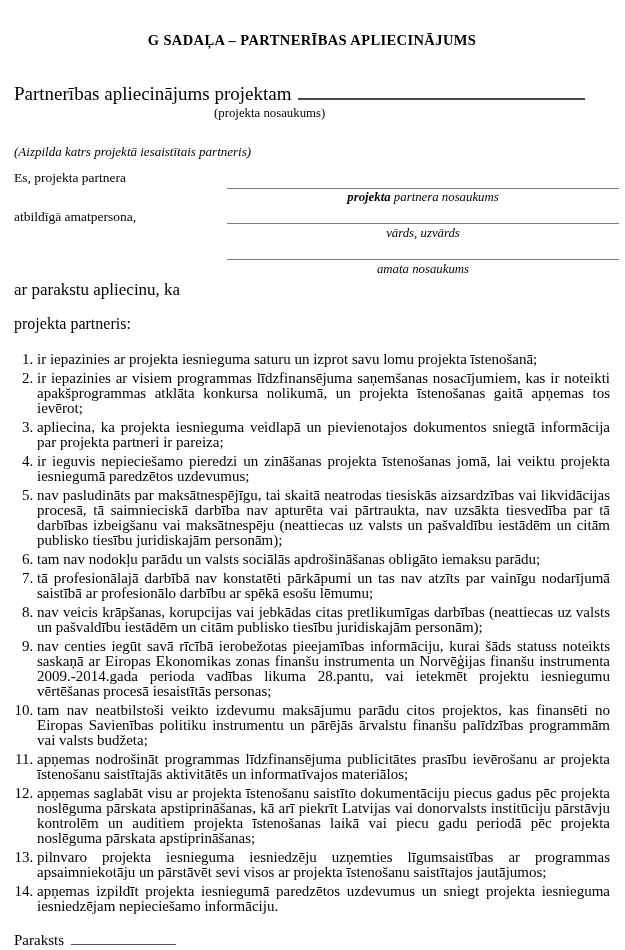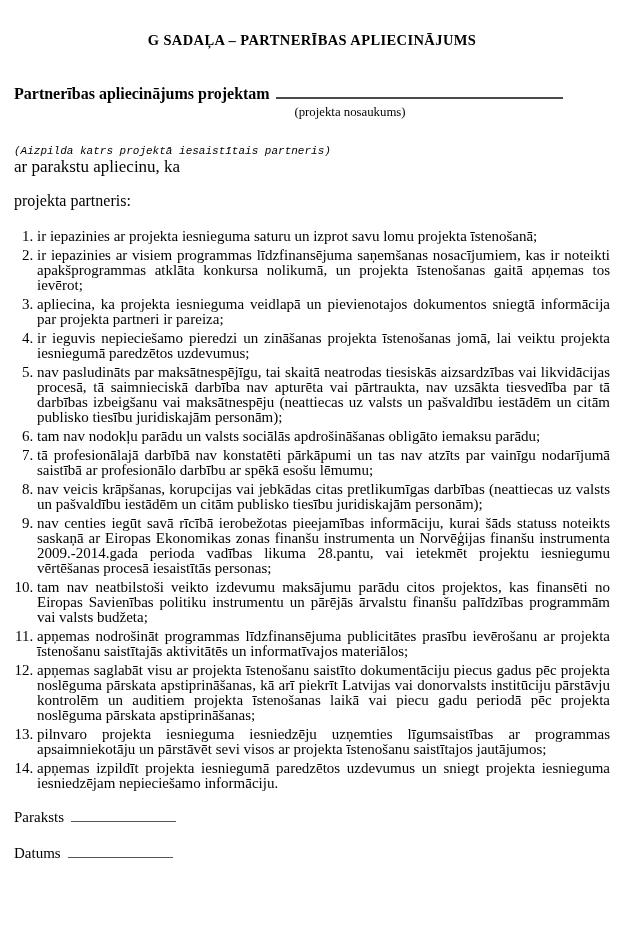--- a/index.html
+++ b/index.html
@@ -18,42 +18,40 @@
   }
   .title {
     margin: 0;
     font-size: 14.5px;
     font-weight: bold;
     text-align: center;
     letter-spacing: 0.4px;
     line-height: 16px;
   }
   .decl-row { margin-top: 37px; line-height: 18px; white-space: nowrap; }
-  .decl-heading { font-weight: bold; font-size: 16px; text-align: right; }
+  .decl-heading { font-weight: normal; font-size: 19px; text-align: right; }
   .decl-line {
     display: inline-block;
     width: 287px;
     height: 12px;
     border-bottom: 2px solid #4a4a4a;
     margin-left: 6px;
   }
   .decl-caption {
     margin-left: 200px;
     width: 272px;
-    text-align: center;
     font-size: 12.8px;
     line-height: 15px;
     margin-top: 1px;
   }
   .fill-note {
     font-style: italic;
-    font-size: 11px;
+    font-size: 13px;
     line-height: 16px;
     margin-top: 23px;
-    font-family: Liberation Mono, monospace;
   }
   .intro { position: relative; height: 113px; margin-top: 9px; font-size: 13.5px; }
   .intro .lbl { position: absolute; left: 0; line-height: 16px; }
   .lbl1 { top: 1px; }
   .lbl2 { top: 40px; }
   .fline {
     position: absolute;
     left: 213px;
     width: 392px;
     height: 18px;
@@ -104,20 +102,32 @@
 
   <h1 class="title">G SADAĻA – PARTNERĪBAS APLIECINĀJUMS</h1>
 
   <div class="decl-row">
     <span class="decl-heading">Partnerības apliecinājums projektam</span><span class="decl-line"></span>
   </div>
   <div class="decl-caption">(projekta nosaukums)</div>
 
   <div class="fill-note">(Aizpilda katrs projektā iesaistītais partneris)</div>
 
+  <div class="intro">
+    <span class="lbl lbl1">Es, projekta partnera</span>
+    <span class="fline f1"></span>
+    <span class="fcap c1"><span class="cap-bold">projekta</span><span> partnera nosaukums</span></span>
+
+    <span class="lbl lbl2">atbildīgā amatpersona,</span>
+    <span class="fline f2"></span>
+    <span class="fcap c2">vārds, uzvārds</span>
+
+    <span class="fline f3"></span>
+    <span class="fcap c3">amata nosaukums</span>
+  </div>
 
   <div class="confirm">ar parakstu apliecinu, ka</div>
   <div class="subject">projekta partneris:</div>
 
   <ol class="decl-list">
     <li>ir iepazinies ar projekta iesnieguma saturu un izprot savu lomu projekta īstenošanā;</li>
     <li>ir iepazinies ar visiem programmas līdzfinansējuma saņemšanas nosacījumiem, kas ir noteikti apakšprogrammas atklāta konkursa nolikumā, un projekta īstenošanas gaitā apņemas tos ievērot;</li>
     <li>apliecina, ka projekta iesnieguma veidlapā un pievienotajos dokumentos sniegtā informācija par projekta partneri ir pareiza;</li>
     <li>ir ieguvis nepieciešamo pieredzi un zināšanas projekta īstenošanas jomā, lai veiktu projekta iesniegumā paredzētos uzdevumus;</li>
     <li>nav pasludināts par maksātnespējīgu, tai skaitā neatrodas tiesiskās aizsardzības vai likvidācijas procesā, tā saimnieciskā darbība nav apturēta vai pārtraukta, nav uzsākta tiesvedība par tā darbības izbeigšanu vai maksātnespēju (neattiecas uz valsts un pašvaldību iestādēm un citām publisko tiesību juridiskajām personām);</li>

